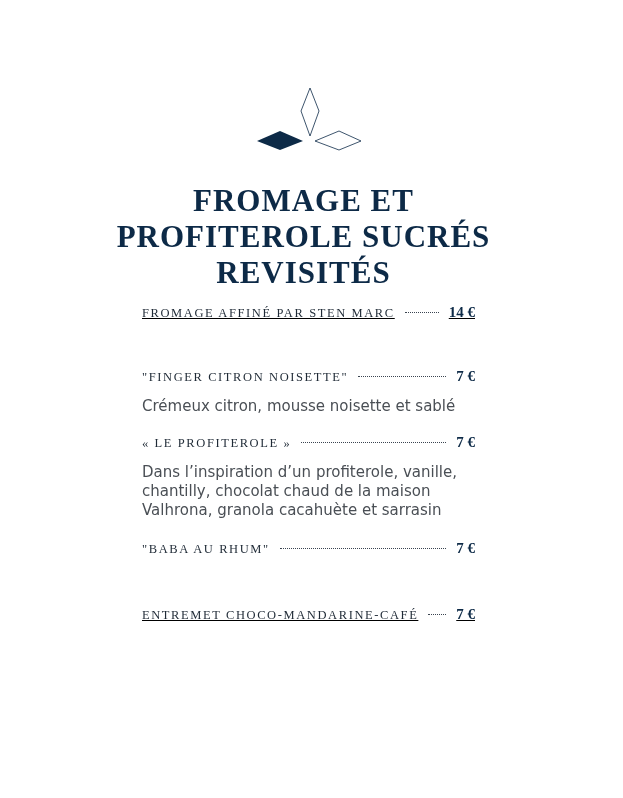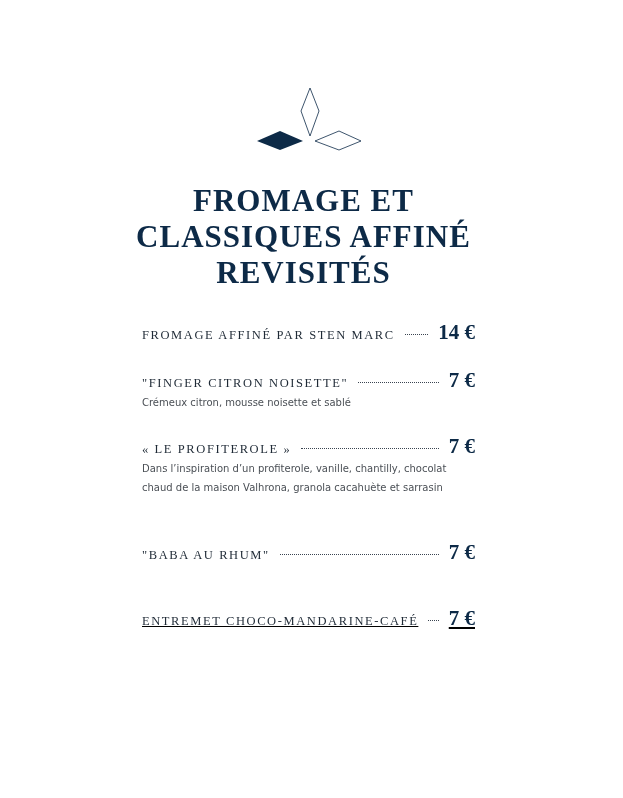--- a/index.html
+++ b/index.html
@@ -13,44 +13,44 @@
   .menu { position:absolute; left:142px; top:0; width:335px; }
   .item { position:absolute; left:0; width:335px; }
   .row { display:flex; align-items:baseline; }
   .name {
     font-family:"Liberation Serif","DejaVu Serif",serif; font-size:12.5px;
     letter-spacing:1.6px; color:#1f2a36; white-space:nowrap;
   }
   .dots { flex:1; border-bottom:1px dotted #3a4450; margin:0 10px; transform:translateY(-4px); }
   .price {
     font-family:"Liberation Serif","DejaVu Serif",serif; font-weight:bold;
-    font-size:21px; color:#0d2a47; white-space:nowrap; padding-right:2px;
+    font-size:15px; color:#0d2a47; white-space:nowrap; padding-right:2px;
   }
   .desc {
-    font-family:"DejaVu Sans","Liberation Sans",sans-serif; font-size:10px;
-    line-height:19px; color:#4a4f55; margin-top:0;
+    font-family:"DejaVu Sans","Liberation Sans",sans-serif; font-size:15px;
+    line-height:19px; color:#4a4f55; margin-top:12px;
   }
 </style>
 </head>
 <body>
 
 <svg class="logo" viewBox="0 0 110 70">
   <polygon points="55,2 64,25 55,50 46,25" fill="none" stroke="#0d2a47" stroke-width="0.8"></polygon>
   <polygon points="2,55 25,45 48,55 25,64" fill="#0d2a47"></polygon>
   <polygon points="60,55 84,45 106,55 84,64" fill="none" stroke="#0d2a47" stroke-width="0.8"></polygon>
 </svg>
 
 <div class="title">
   <div>FROMAGE ET</div>
-  <div>CLASSIQUES AFFINÉ</div>
+  <div>PROFITEROLE SUCRÉS</div>
   <div>REVISITÉS</div>
 </div>
 
 <div class="menu">
-  <div class="item" style="top:320px;">
+  <div class="item" style="top:304px;text-decoration:underline;">
     <div class="row">
       <span class="name">FROMAGE AFFINÉ PAR STEN MARC</span>
       <span class="dots"></span>
       <span class="price">14 €</span>
     </div>
   </div>
 
   <div class="item" style="top:368px;">
     <div class="row">
       <span class="name">"FINGER CITRON NOISETTE"</span>

